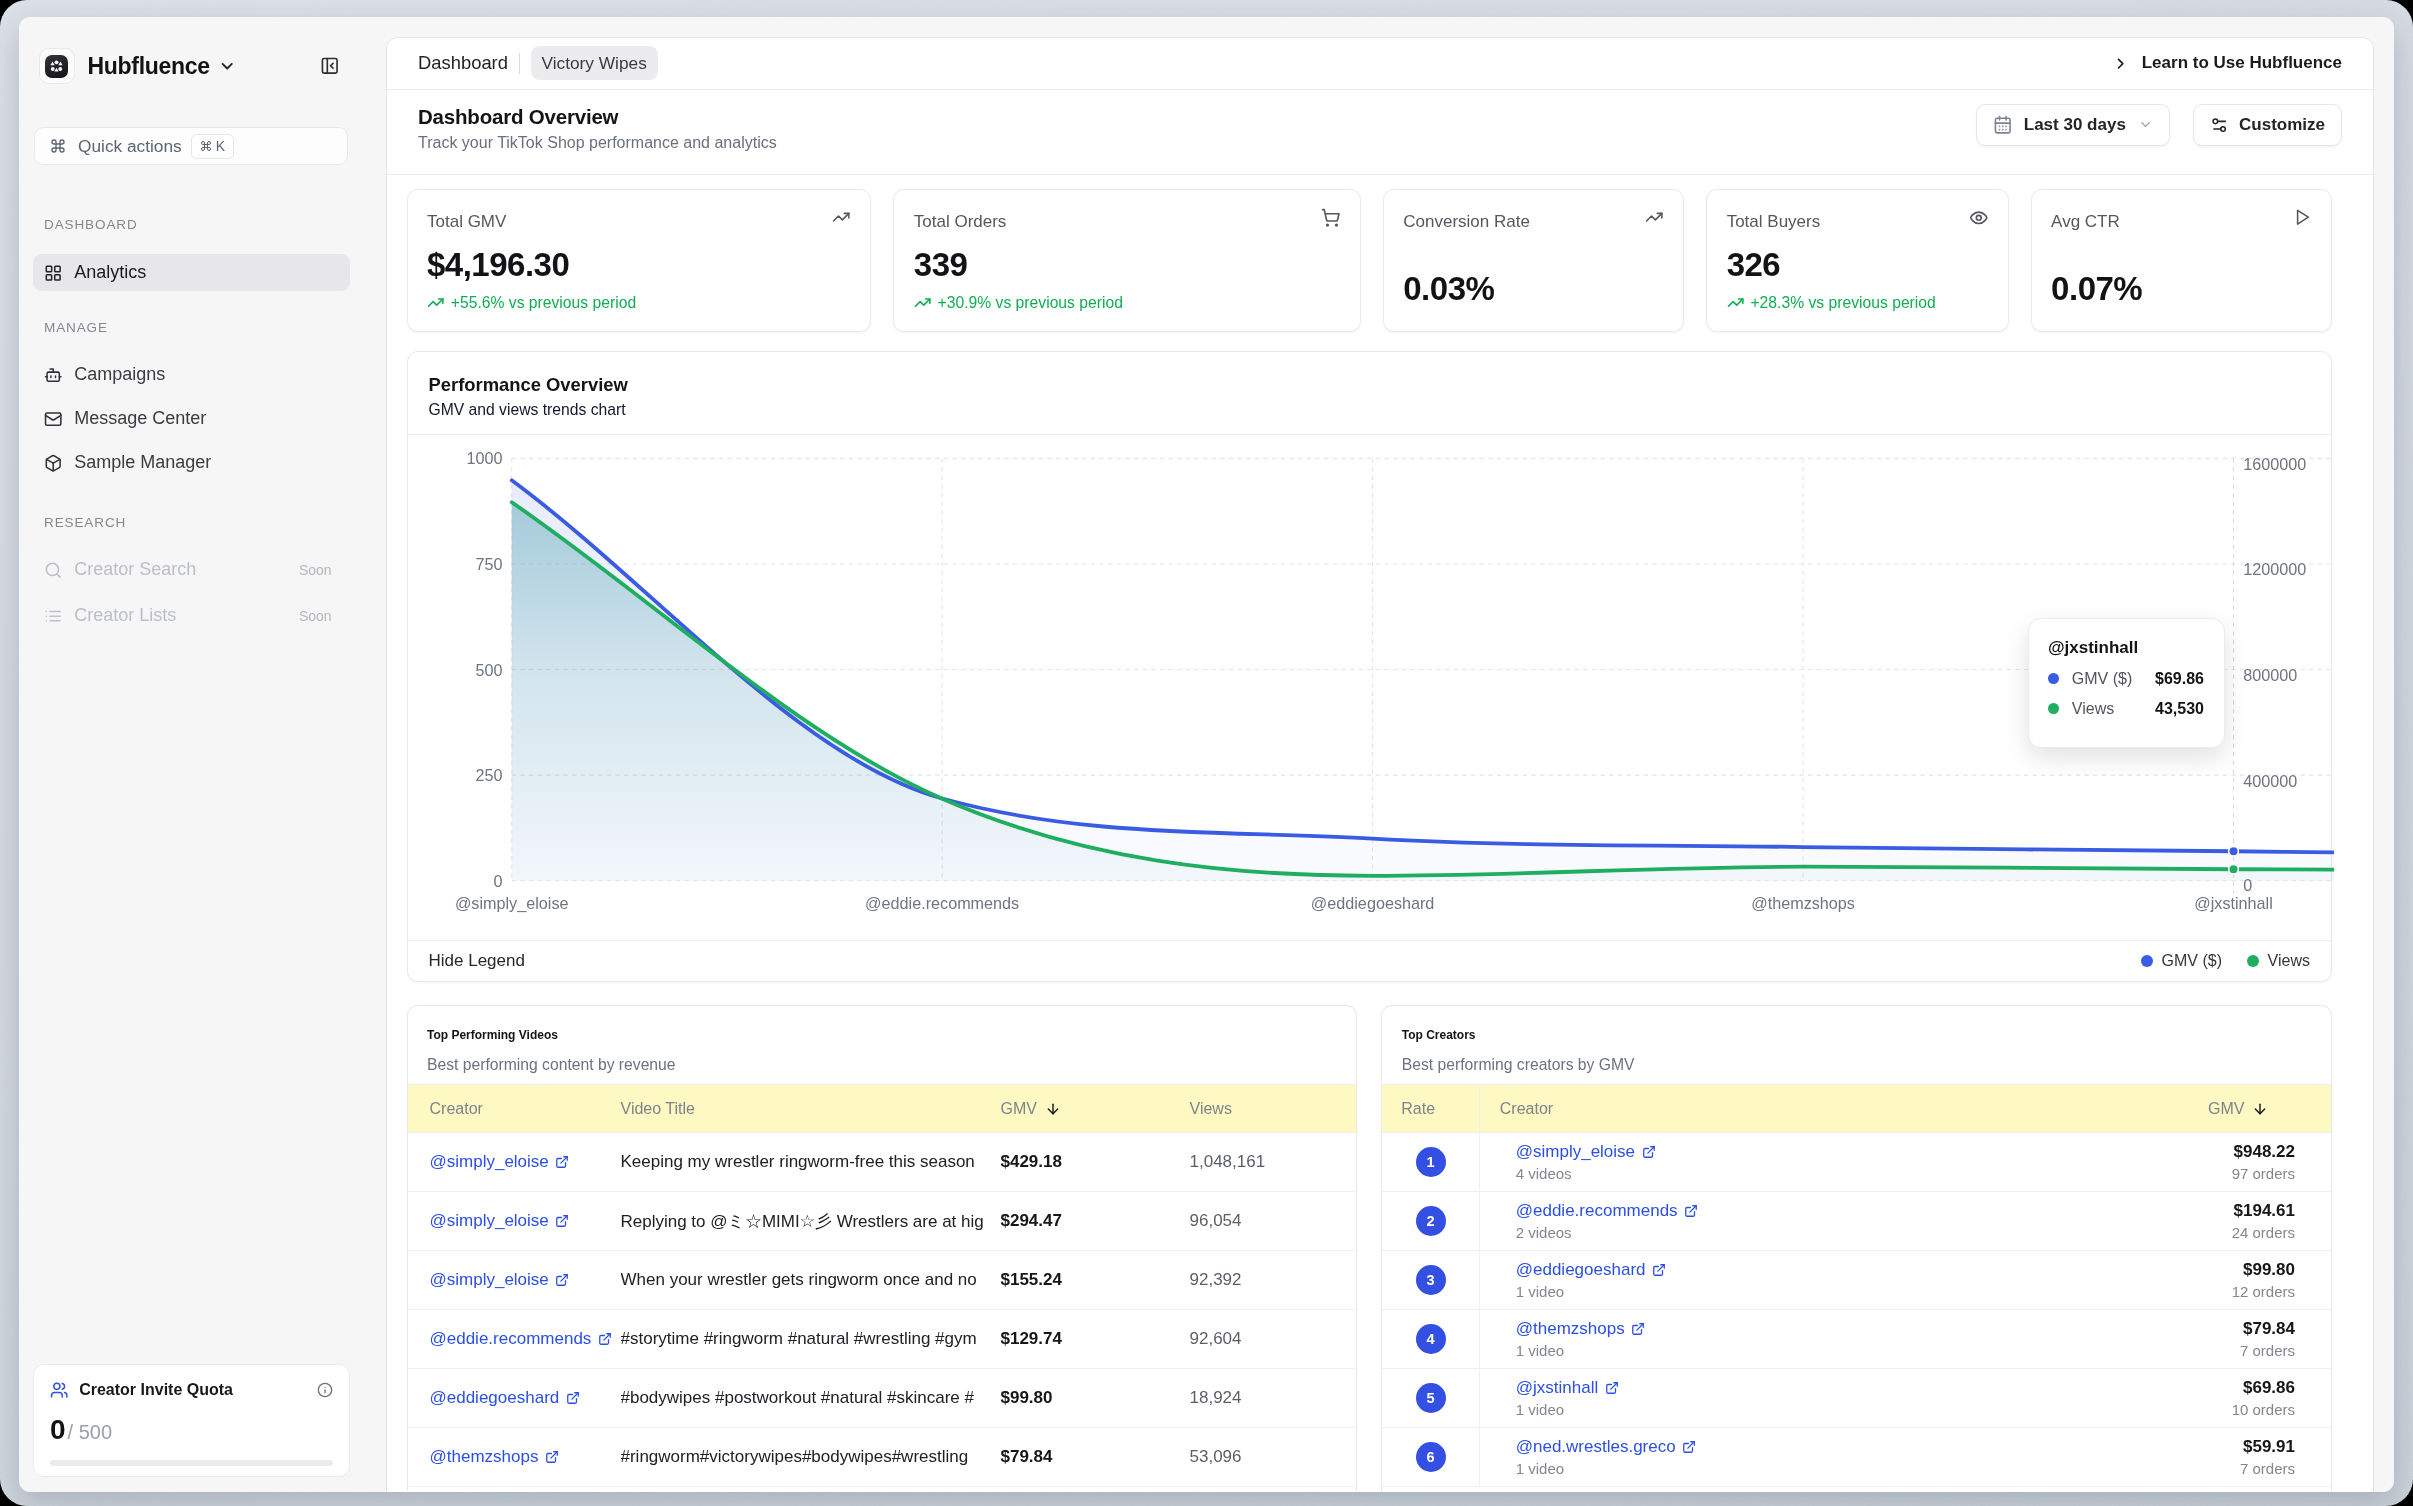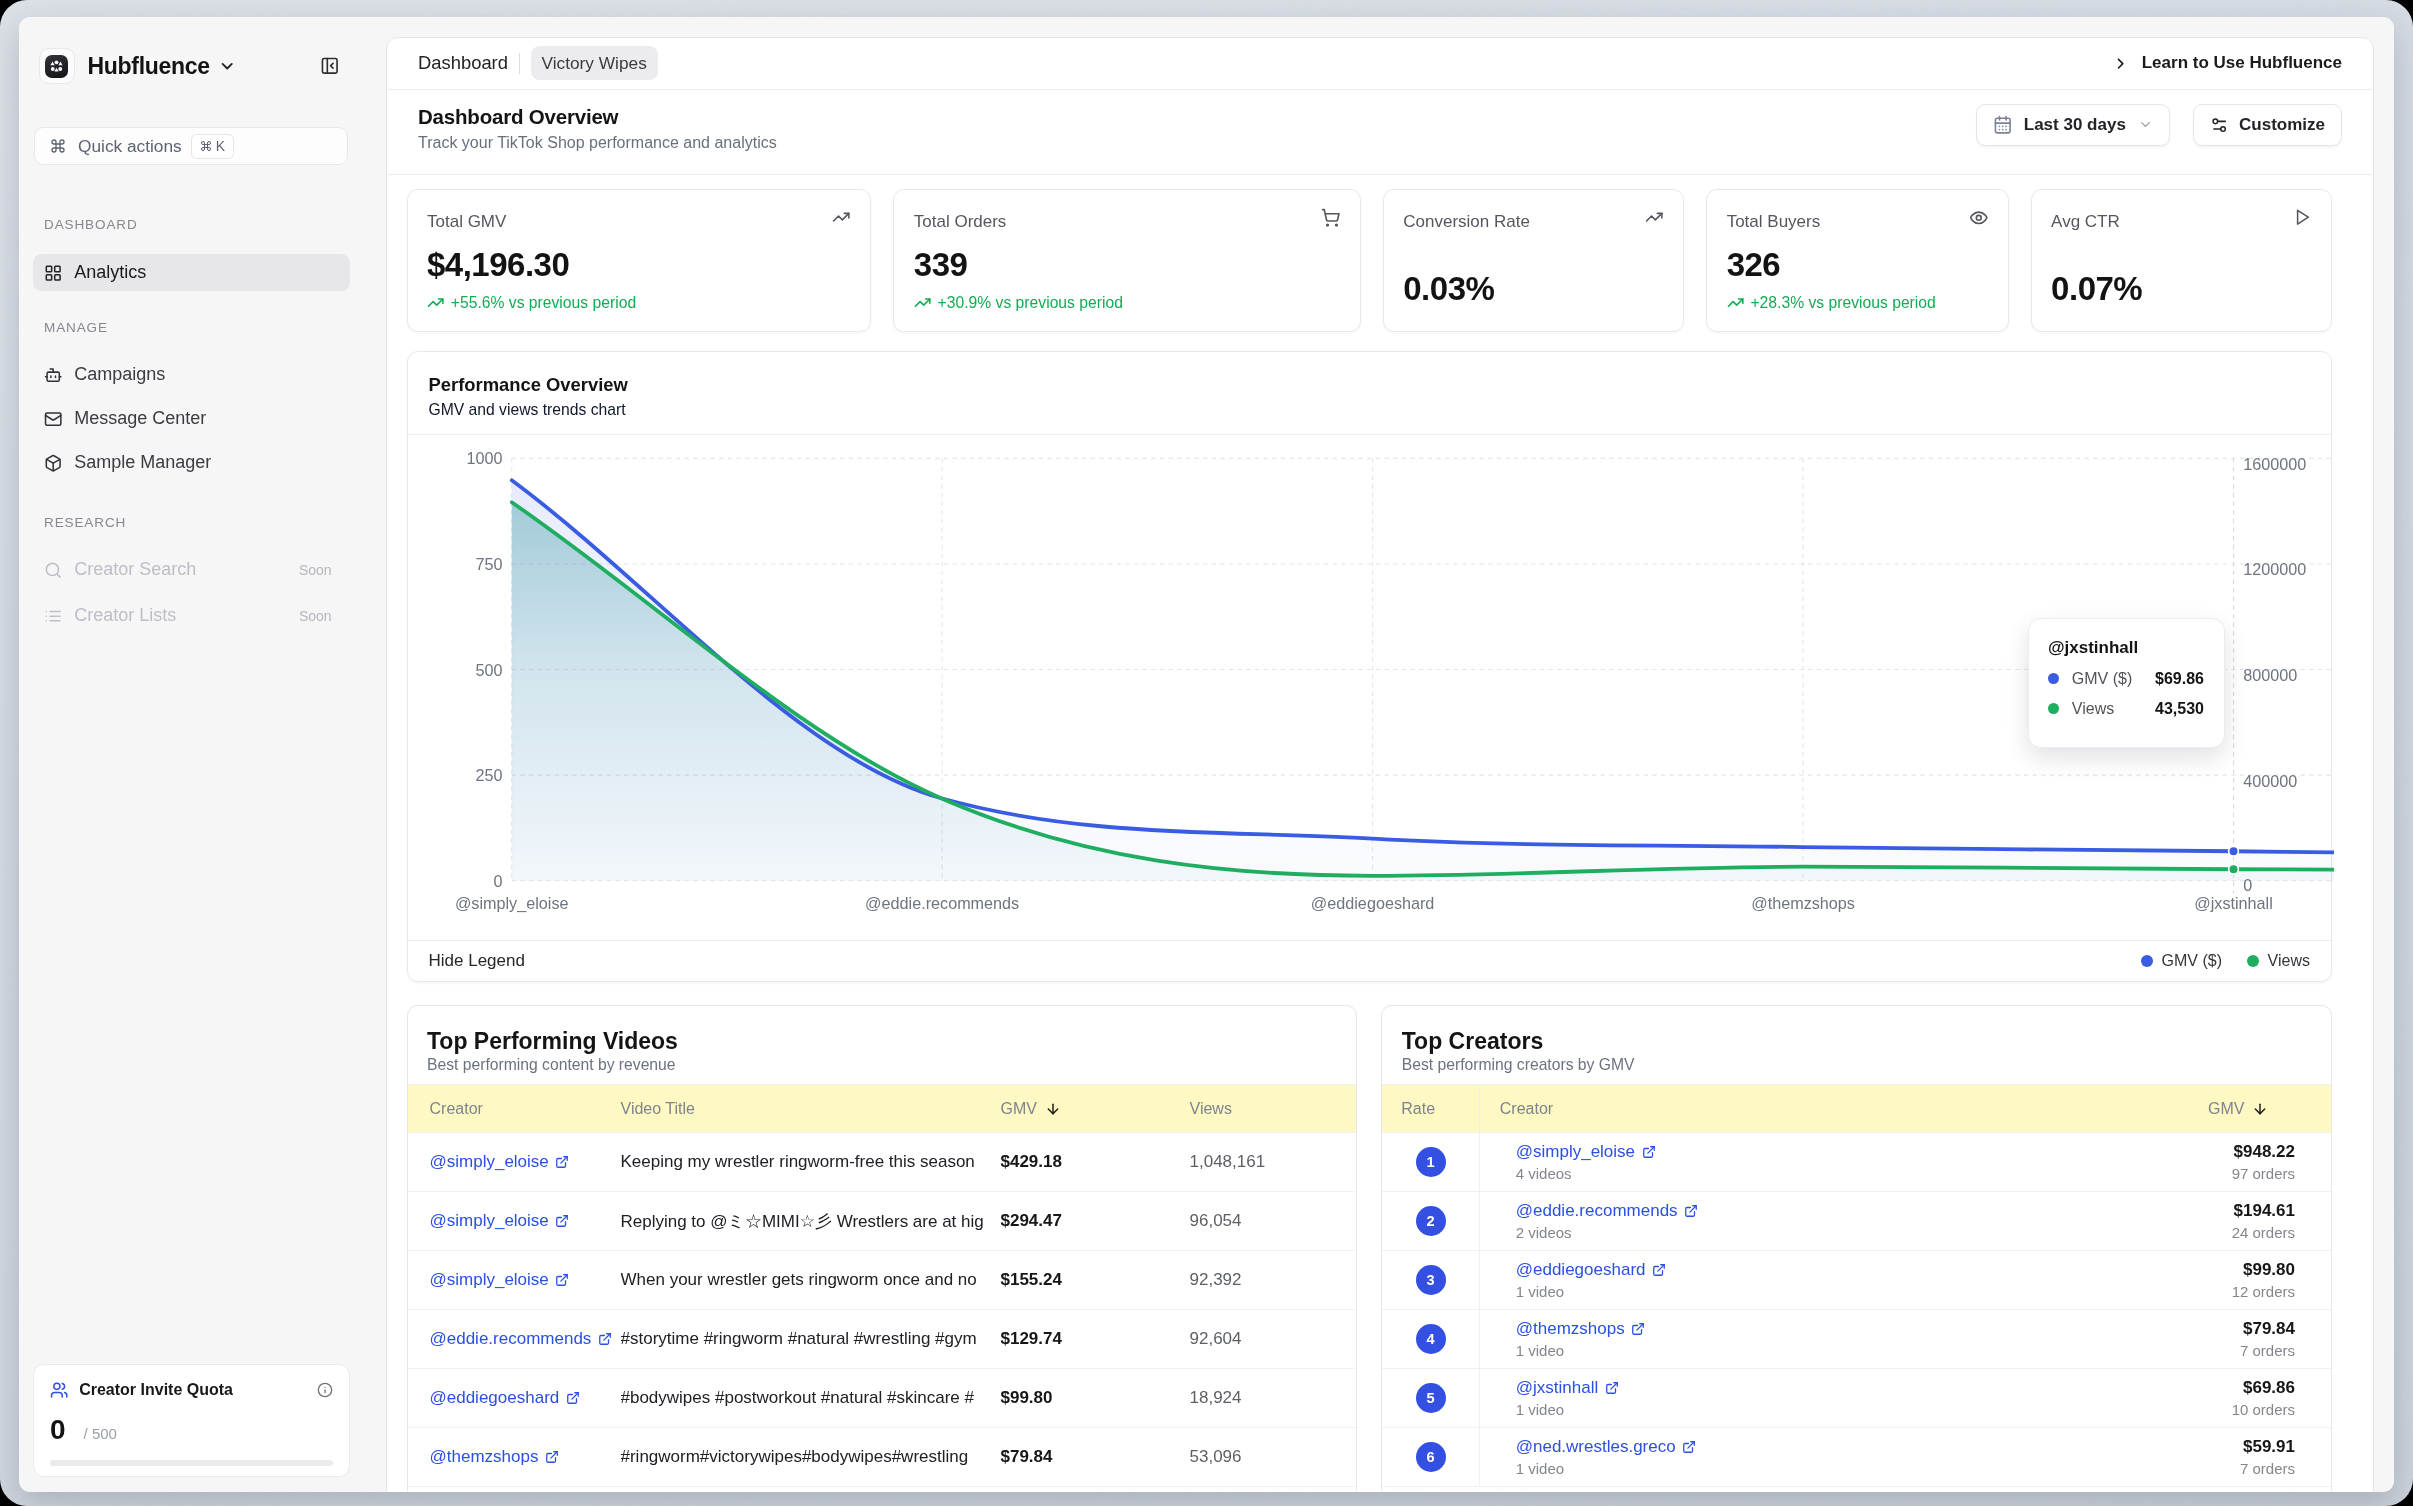--- a/index.html
+++ b/index.html
@@ -23,21 +23,21 @@
 .nav-item .ic{width:18.4px;height:18.4px;margin-right:12px;flex:none}
 .nav-item.active{background:#e7e7ea;color:#1a1a1e;font-weight:500}
 .nav-item.disabled{color:#bcbfc6}
 .soon{margin-left:auto;margin-right:7.6px;font-size:14px;color:#b3b6bd}
 .quota{position:absolute;left:14px;bottom:15px;width:317px;height:113px;background:#fff;border:1.1px solid #eaeaee;border-radius:10.8px;padding:16px 16px}
 .quota-head{display:flex;align-items:center}
 .quota-title{font-size:16px;font-weight:600;color:#18181b;margin-left:10.8px}
 .quota-info{margin-left:auto;color:#6f7278}
 .quota-nums{margin-top:14px;display:flex;align-items:baseline}
 .q0{font-size:28px;font-weight:700;color:#131316}
-.q500{font-size:15px;color:#9aa0a8;margin-left:18px}
+.q500{font-size:20px;color:#9aa0a8;margin-left:2px}
 .qbar{margin-top:14px;height:6.5px;border-radius:3.2px;background:#ebebee}
 
 .panel{position:absolute;left:367px;top:19.5px;width:1988px;height:1513px;background:#fff;border:1.1px solid #e4e5e9;border-radius:12px 12px 0 0}
 .topbar{height:52px;border-bottom:1.1px solid #ededf0;display:flex;align-items:center;padding:0 31px}
 .tb-dash{font-size:18.4px;font-weight:500;color:#222327}
 .tb-sep{width:1.1px;height:21.6px;background:#d9dadd;margin:0 10.8px}
 .chip{background:#ececee;border-radius:8.6px;padding:6.5px 10.8px;font-size:17.3px;font-weight:500;color:#3a3b40}
 .tb-right{margin-left:auto;display:flex;align-items:center;gap:12px;font-size:17px;font-weight:700;color:#1b1b1f}
 .phead{height:85px;border-bottom:1.1px solid #ededf0;position:relative;padding:15px 31px 0}
 .ph-title{font-size:20.5px;font-weight:700;color:#141417;letter-spacing:-0.2px}
@@ -69,21 +69,21 @@
 .dot{width:12px;height:12px;border-radius:50%}
 .tooltip{position:absolute;left:1620px;top:266px;width:197px;height:130px;background:#fff;border:1.1px solid #ebecef;border-radius:13px;box-shadow:0 9.7px 24px rgba(15,20,40,.12);padding:18.4px 19.5px}
 .tt-title{font-size:17px;font-weight:700;color:#141417}
 .tt-row{display:flex;align-items:center;margin-top:12px;font-size:16px}
 .tt-row .dot{width:10.8px;height:10.8px;margin-right:13px}
 .tt-lab{color:#52525b}
 .tt-val{margin-left:auto;font-weight:700;color:#141417}
 
 .bottom{margin-top:23px;display:grid;grid-template-columns:1fr 1fr;gap:24px}
 .tcard{background:#fff;border:1.1px solid #e7e8eb;border-radius:10.8px 10.8px 0 0;border-bottom:none;height:486px;position:relative;overflow:hidden}
-.tc-title{position:absolute;left:19.5px;top:21.6px;font-size:23px;font-weight:700;color:#141417}
+.tc-title{position:absolute;left:19.5px;top:21.6px;font-size:12px;font-weight:700;color:#141417}
 .tc-sub{position:absolute;left:19.5px;top:50px;font-size:15.7px;color:#6b7280}
 table{border-collapse:collapse;width:100%;position:absolute;top:78px;left:0;table-layout:fixed}
 th{font-size:16px;font-weight:500;color:#7f838c;text-align:left;height:48px;background:#fef9c3;border-top:1.1px solid #efeff2;border-bottom:1.1px solid #efeff2;padding:0}
 td{border-bottom:1.1px solid #f0f0f3;padding:0}
 .vt td{height:59px}
 .link{color:#2b4fe4;font-size:17px;font-weight:500;display:inline-flex;align-items:center;gap:6.5px}
 .vtitle{font-size:17px;color:#202127;white-space:nowrap;overflow:hidden;display:block}
 .gmvv{font-size:17px;font-weight:700;color:#17171a}
 .views{font-size:17px;color:#5c5f66}
 .sorth{display:inline-flex;align-items:center;gap:7.6px}

